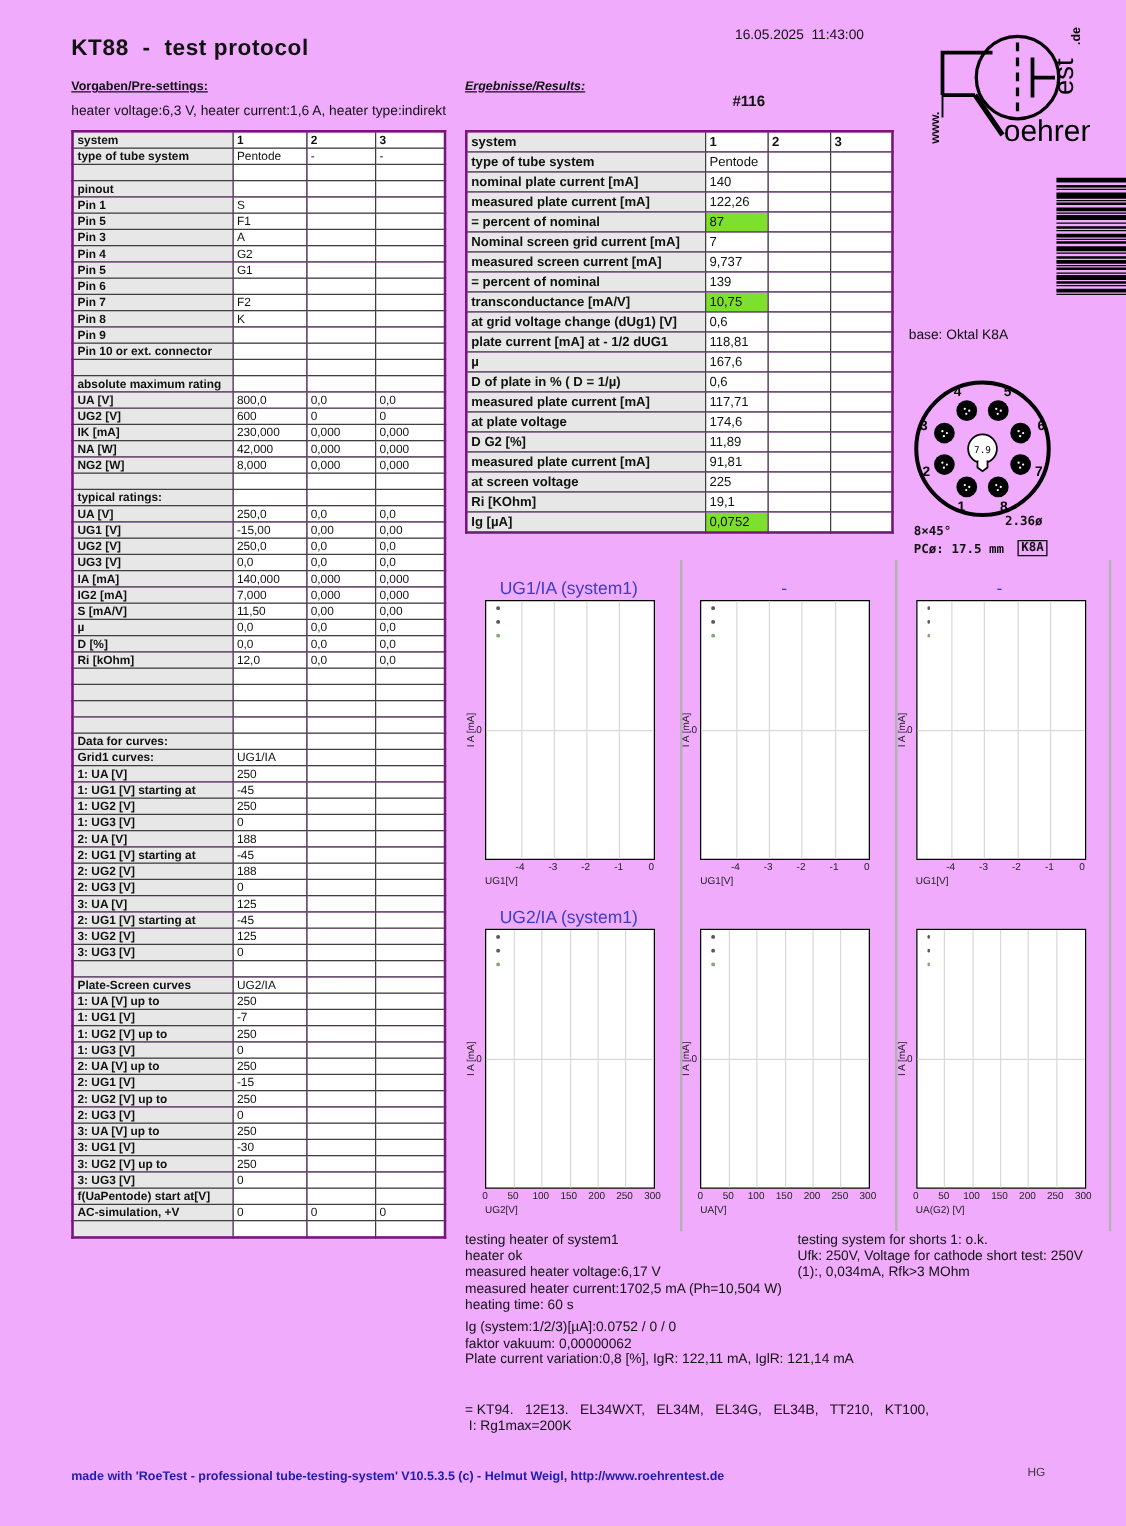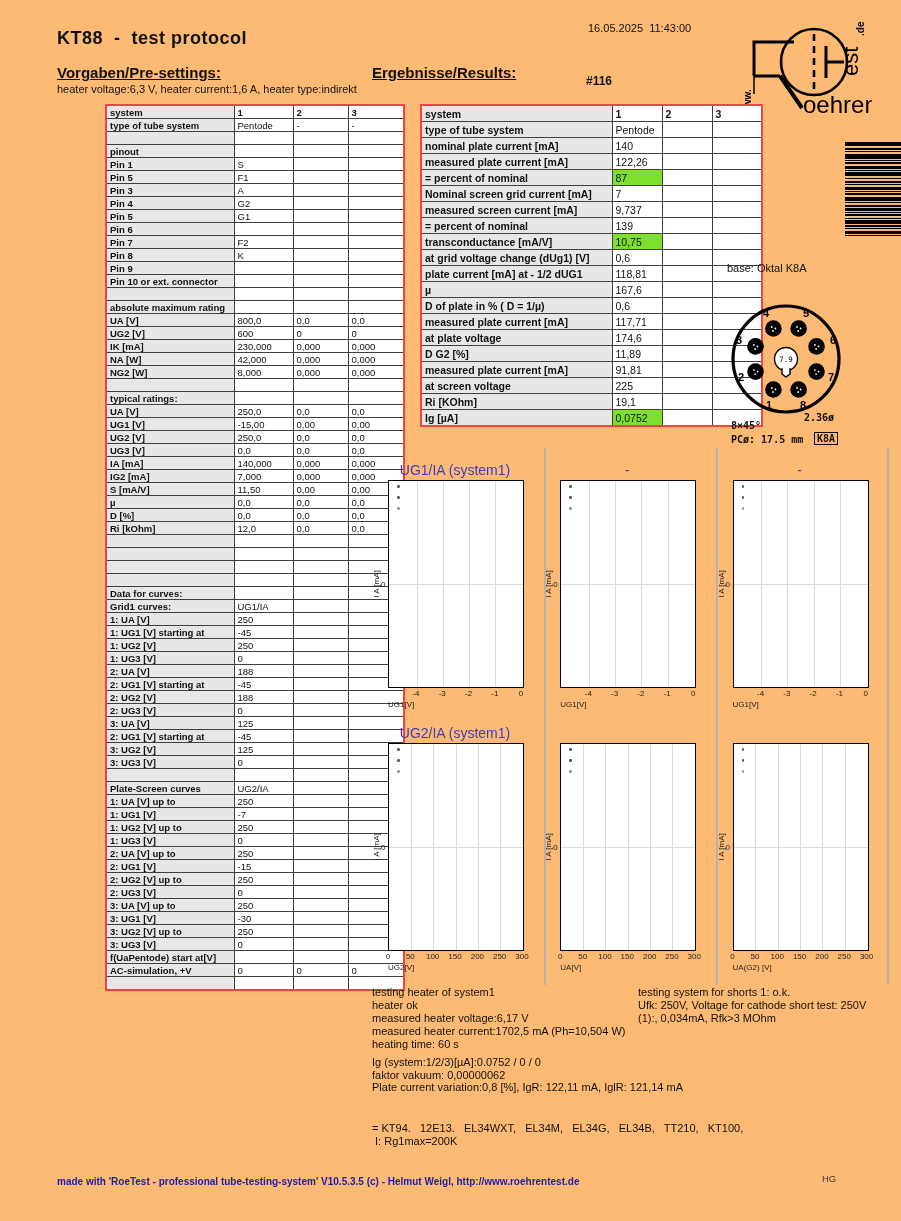--- a/index.html
+++ b/index.html
@@ -1,28 +1,28 @@
 <!DOCTYPE html>
 <html><head>
 <meta charset="utf-8">
 <style>
   html,body{margin:0;padding:0;background:#fff;}
-  .page{position:relative;width:901px;height:1221px;background:#fdba74;overflow:hidden;
+  .page{position:relative;width:901px;height:1221px;background:#f0abfc;overflow:hidden;
         font-family:"Liberation Sans","DejaVu Sans",sans-serif;color:#111;}
   .abs{position:absolute;}
   .pre{white-space:pre;}
   .report-title{left:57px;top:28px;font-size:18px;font-weight:bold;letter-spacing:.5px;}
   .datetime{left:588px;top:22px;font-size:11px;}
-  .heading{font-size:15px;font-weight:bold;text-decoration:underline;text-align:center;}
+  .heading{font-size:10px;font-weight:bold;text-decoration:underline;text-align:center;}
   .presettings-heading{left:57px;top:64px;}
-  .results-heading{left:372px;top:64px;}
+  .results-heading{left:372px;top:64px;font-style:italic;}
   .presettings-text{left:57px;top:83px;font-size:11px;}
   .serial{left:586px;top:74px;font-size:12px;font-weight:bold;}
 
-  table.tbl{border-collapse:collapse;table-layout:fixed;border:2px solid #ef4444;margin-left:48px;}
+  table.tbl{border-collapse:collapse;table-layout:fixed;border:2px solid #701a75;}
   table.tbl td{border:1px solid #3f3f3f;padding:0 3px;overflow:hidden;white-space:nowrap;}
   .tbl-left{left:57px;top:104px;}
   .tbl-left td{font-size:9.5px;height:12px;line-height:11px;}
   .tbl-right{left:372px;top:104px;}
   .tbl-right td{font-size:10.5px;height:15px;line-height:14px;}
   td.lab{background:#e7e7e7;font-weight:bold;}
   td.val{background:#fff;}
   td.hd{font-weight:bold;}
   td.green{background:#7de02d;}
 

